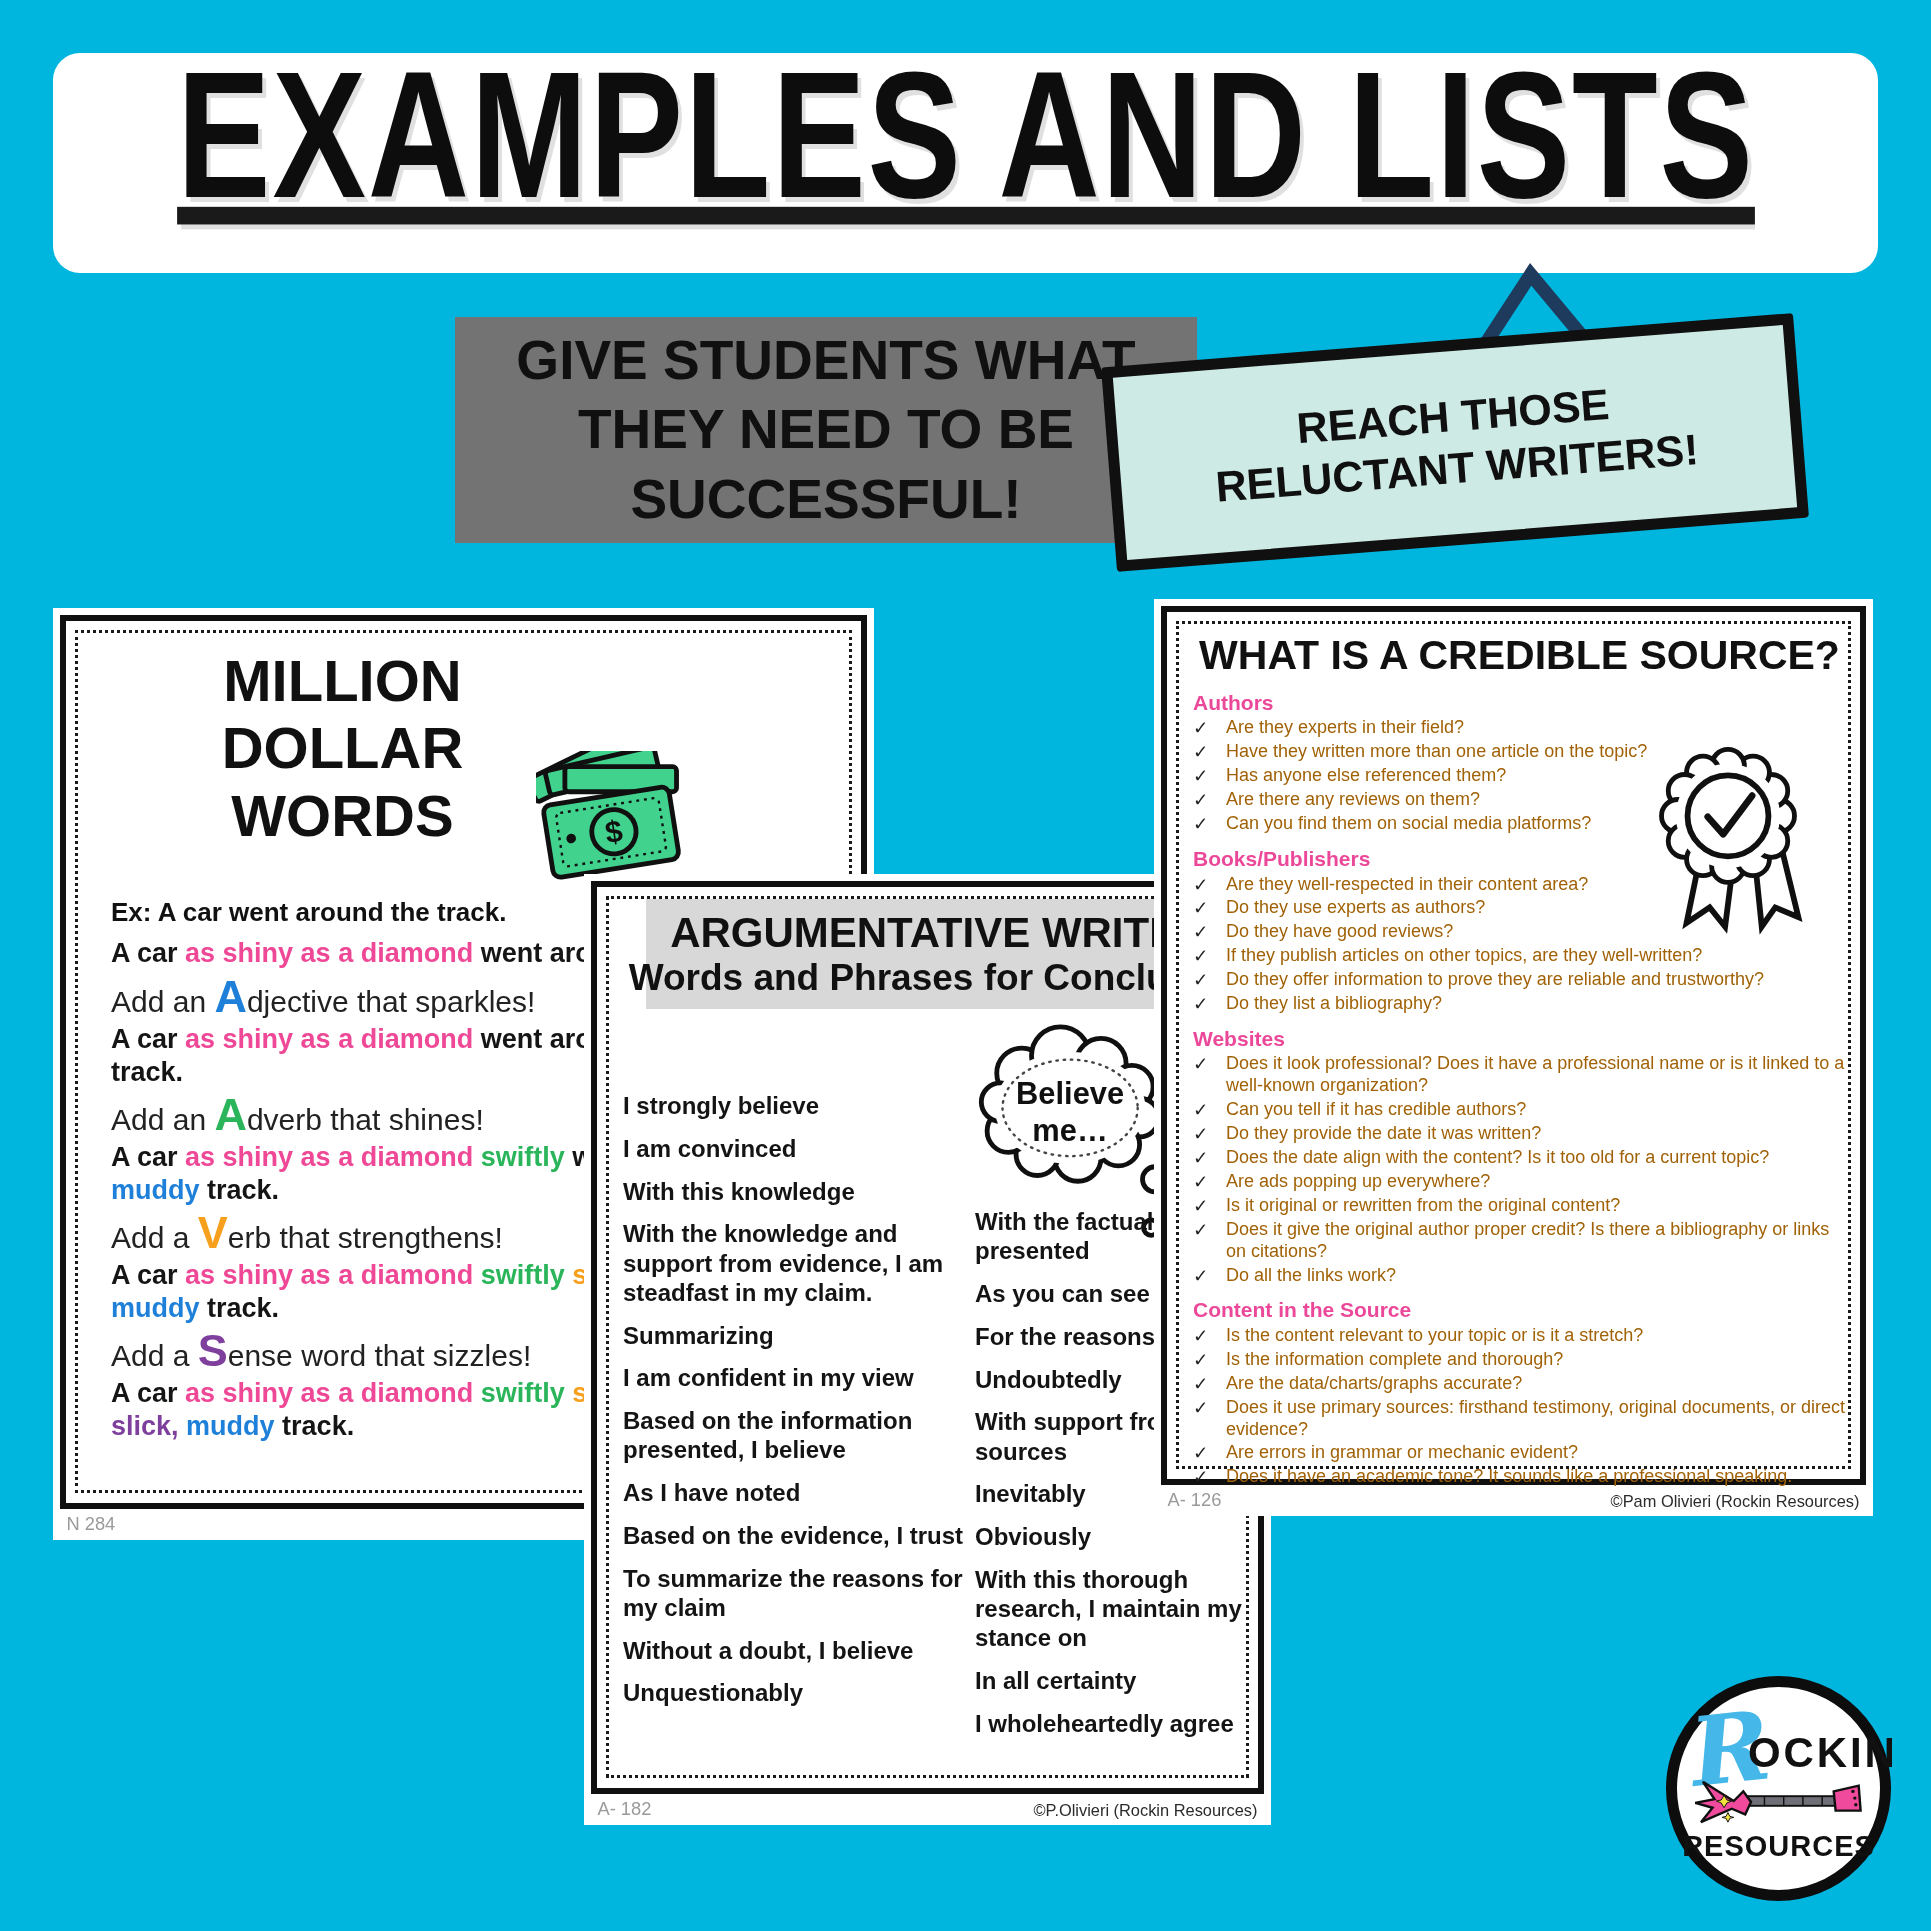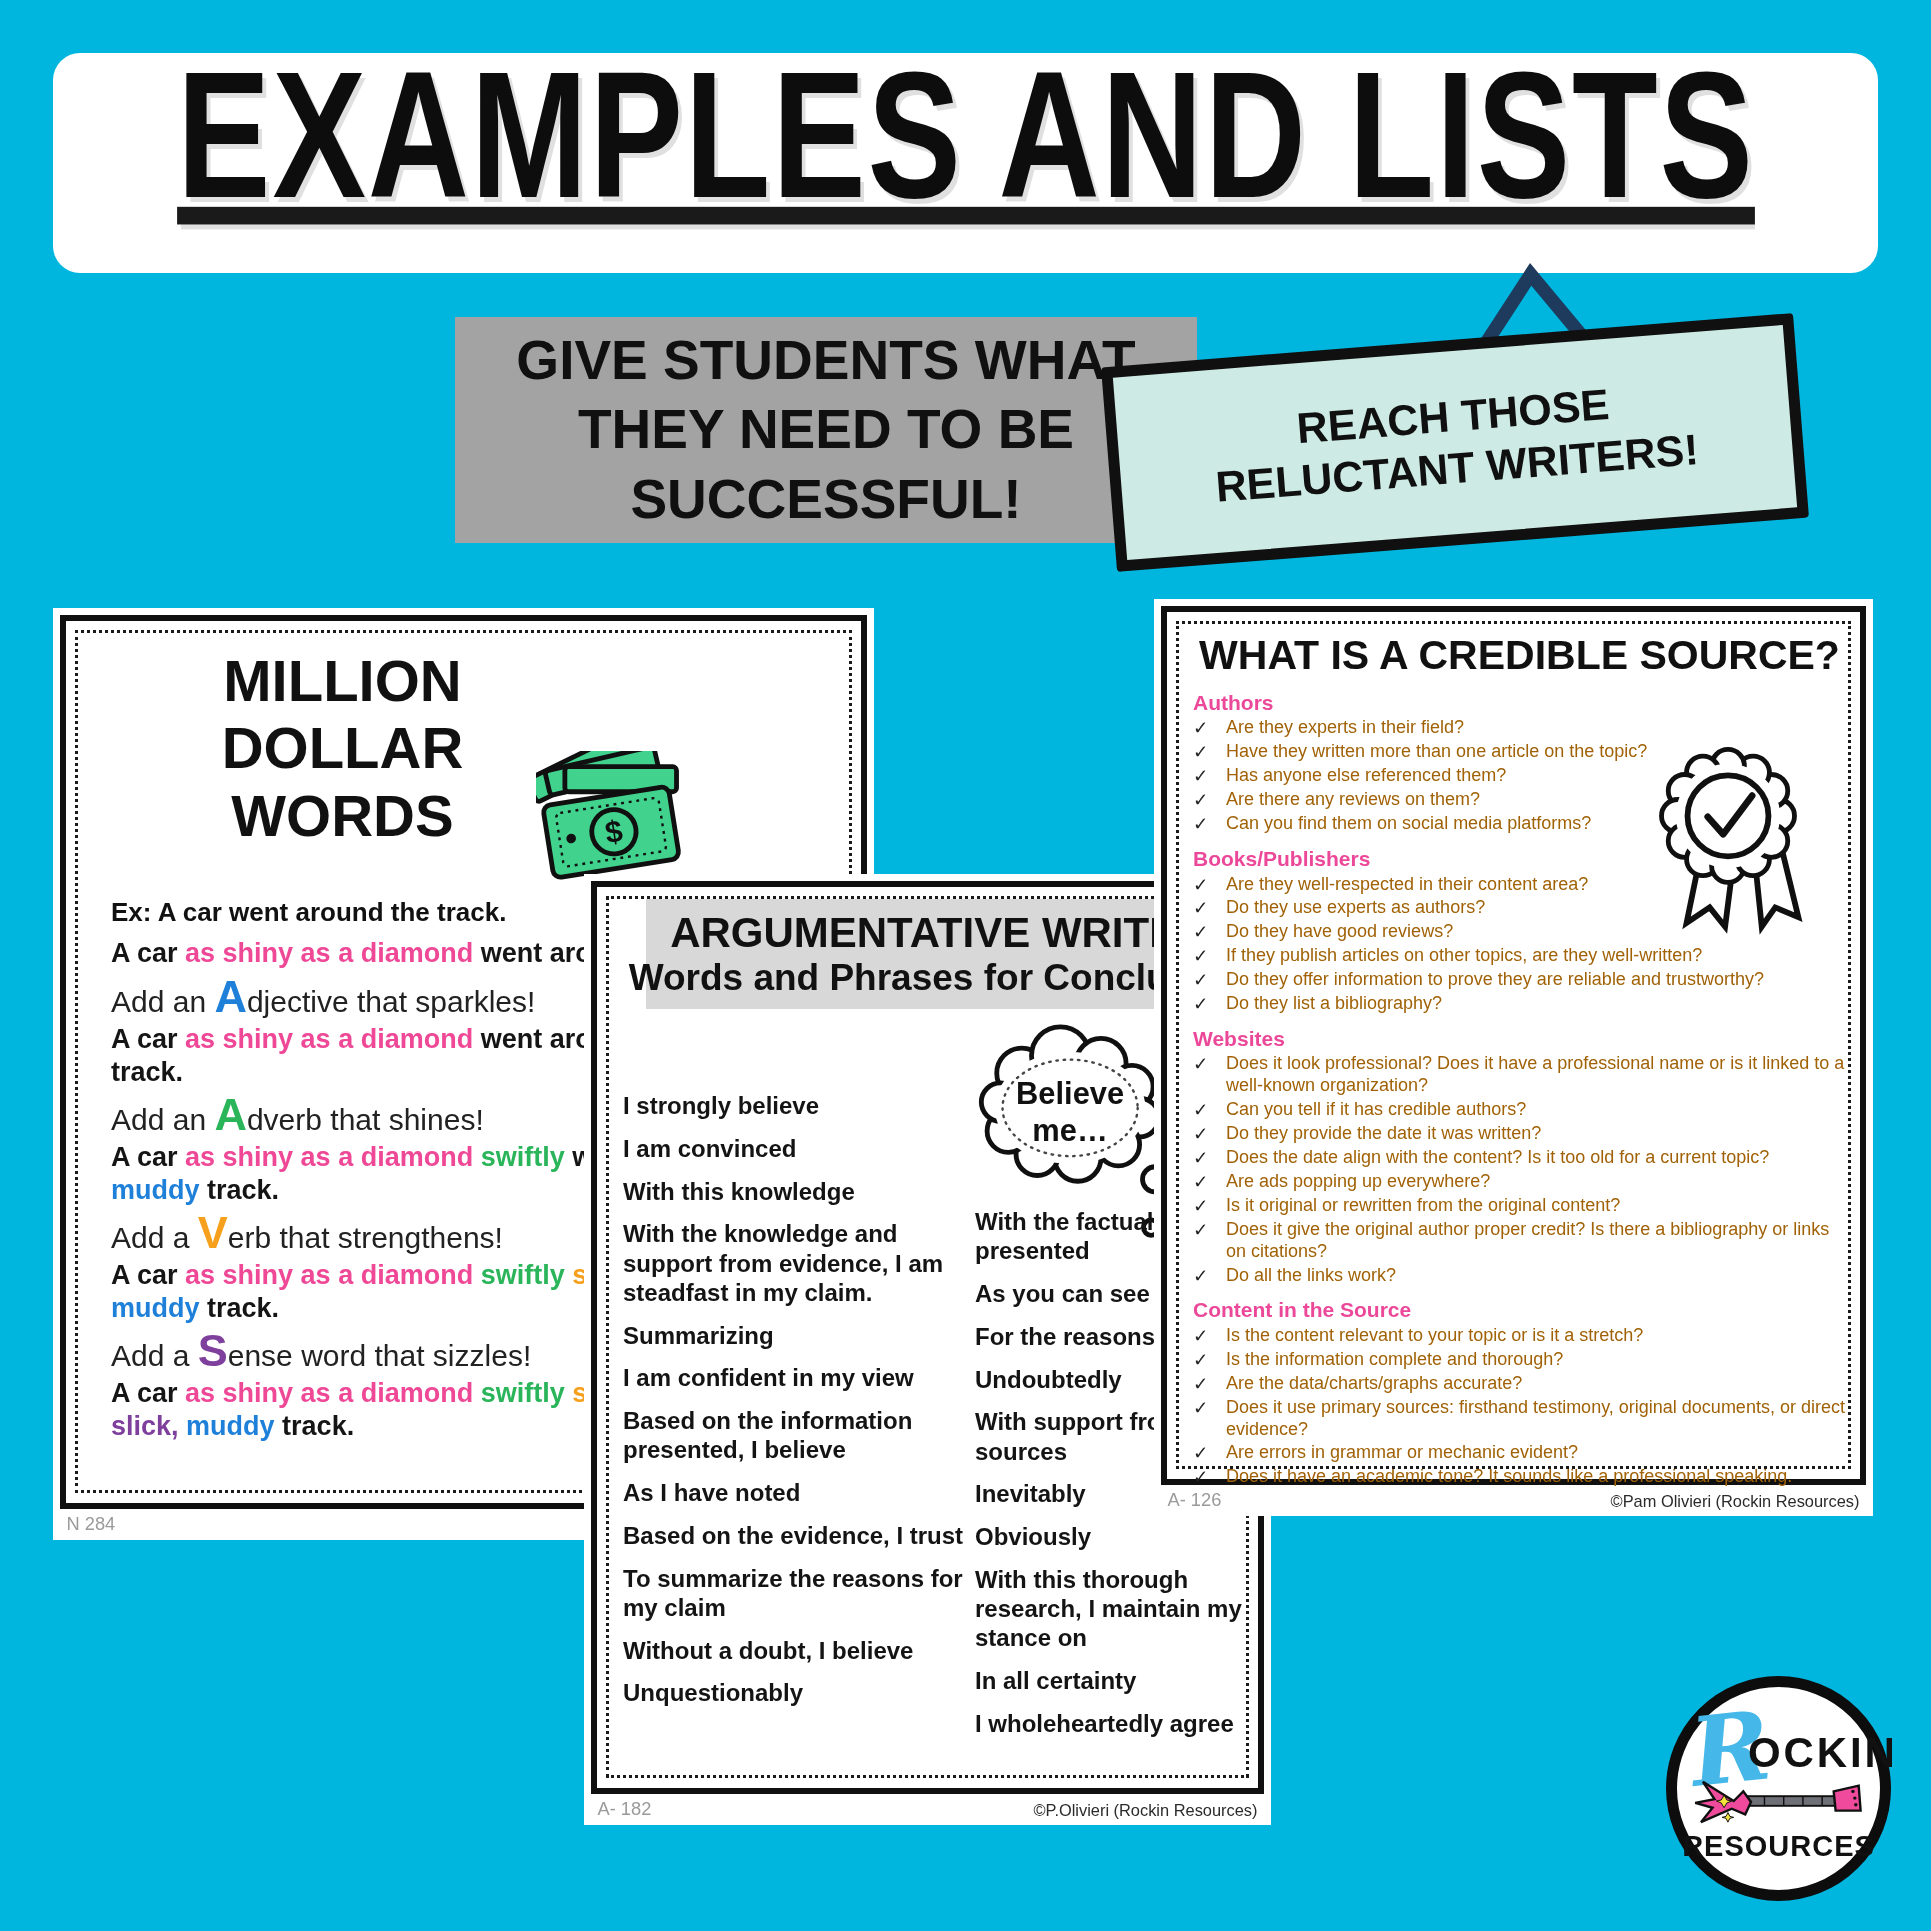--- a/index.html
+++ b/index.html
@@ -7,21 +7,21 @@
          font-family:"Liberation Sans",sans-serif;color:#1a1a1a;}
 
   
   .banner{position:absolute;left:53px;top:53px;width:1825px;height:220px;background:#ffffff;
           border-radius:27px;display:flex;align-items:flex-start;justify-content:center;z-index:1;text-decoration:underline;}
   .banner h1{margin:0;font-size:143px;font-weight:700;letter-spacing:1.9px;color:#0d0d0d;
              transform:scale(0.98,1.26);white-space:nowrap;
              text-shadow:3.9px 3.9px 0 rgba(0,0,0,0.12);}
 
   
-  .tagline{position:absolute;left:455px;top:317px;width:742px;height:226px;background:#a3a3a3;
+  .tagline{position:absolute;left:455px;top:317px;width:742px;height:226px;background:#737373;
            display:flex;flex-direction:column;align-items:center;justify-content:center;z-index:1;}
   .tagline div{font-size:55px;font-weight:700;line-height:1.26;color:#101010;white-space:nowrap;}
 
   
   .hook{position:absolute;left:1405px;top:259px;z-index:2;}
   .sign{position:absolute;left:1108px;top:340px;width:672px;height:183px;background:#cdebe4;
         border:11.6px solid #101010;border-radius:3.9px;transform:rotate(-4.5deg);
         display:flex;flex-direction:column;align-items:center;justify-content:center;z-index:3;}
   .sign div{font-size:43px;font-weight:700;line-height:1.2;color:#101010;white-space:nowrap;}
 

